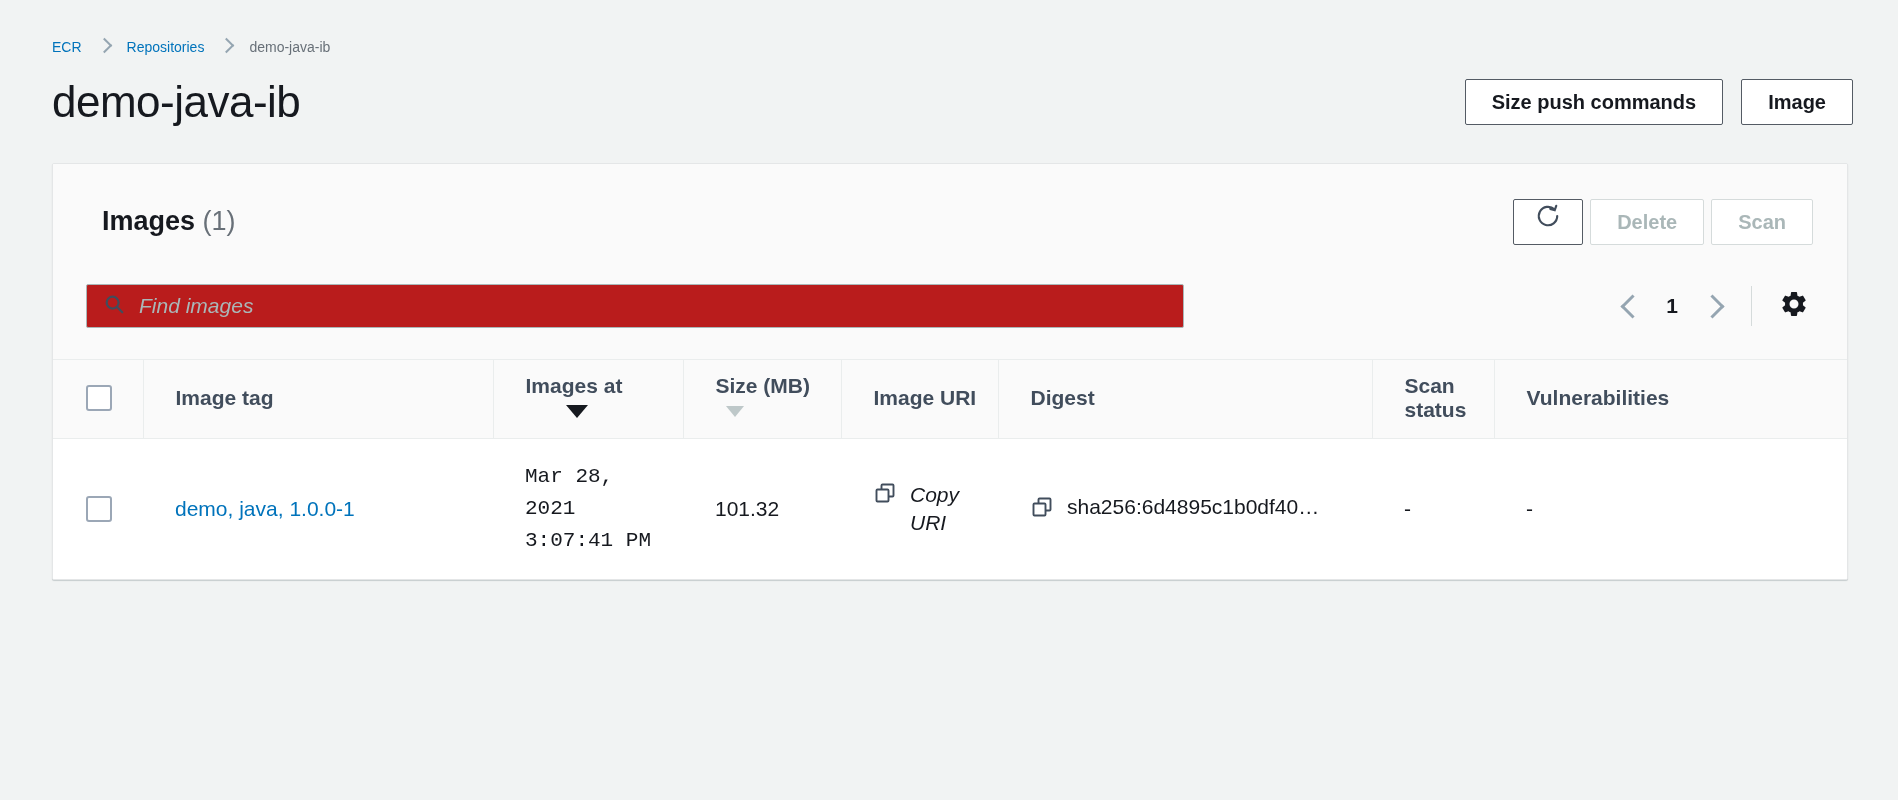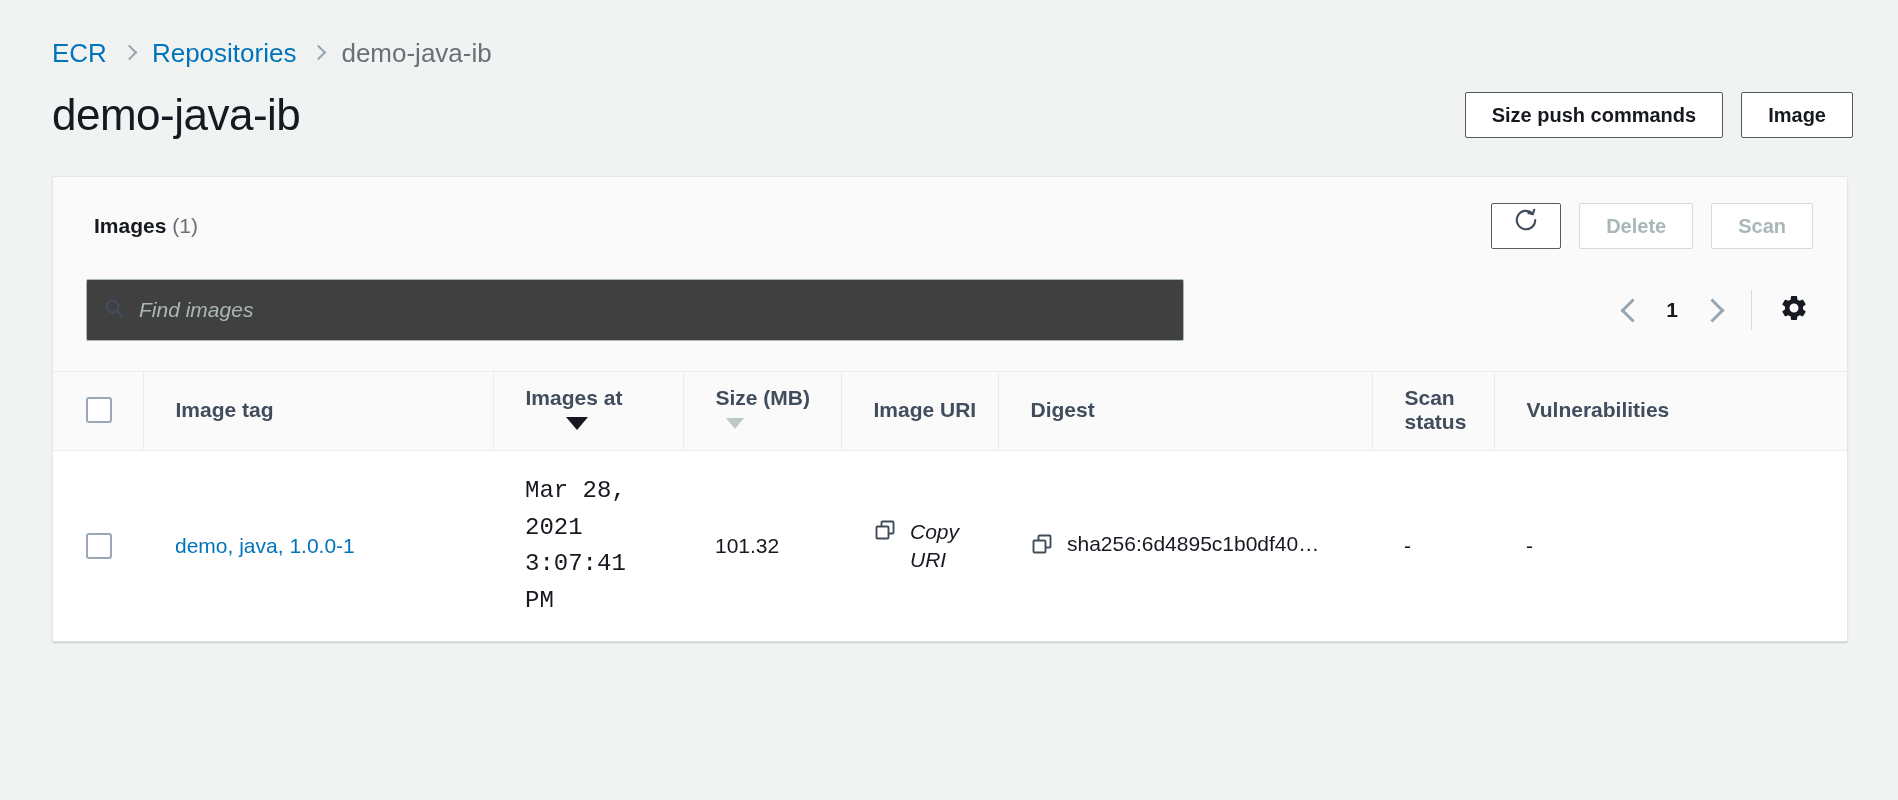--- a/index.html
+++ b/index.html
@@ -13,21 +13,21 @@
     font-family: "Liberation Sans", sans-serif;
     color: #16191f;
     overflow: hidden;
   }
 
   
   .breadcrumb {
     display: flex;
     align-items: center;
     padding: 38px 0 0 52px;
-    font-size: 26px;
+    font-size: 14px;
   }
   .crumb-link {
     color: #0073bb;
     text-decoration: none;
     font-weight: 400;
   }
   .crumb-current {
     color: #687078;
   }
   .crumb-sep {
@@ -106,50 +106,50 @@
     overflow: hidden;
   }
   .card-header {
     display: flex;
     align-items: center;
     justify-content: space-between;
     padding: 26px 34px 20px 33px;
     background: #fafafa;
   }
   .card-title {
-    font-size: 21px;
+    font-size: 27px;
     font-weight: bold;
     color: #16191f;
-    margin: 8px;
+    margin: 16px;
   }
   .card-count {
     color: #687078;
     font-weight: normal;
   }
   .card-actions {
     display: flex;
-    gap: 18px;
+    gap: 7px;
     align-items: flex-end;
     border-radius: 20px;
   }
 
   
   .filter-row {
     display: flex;
     align-items: center;
     padding: 10px 33px 30px 33px;
     background: #fafafa;
     gap: 20px;
   }
   .search-box {
     flex: 0 0 1098px;
-    height: 62px;
+    height: 44px;
     border: 1px solid #aab7b8;
     border-radius: 2px;
-    background: #404040;
+    background: #b91c1c;
     display: flex;
     align-items: center;
     padding: 0 16px;
     box-sizing: border-box;
   }
   .search-placeholder {
     font-size: 21px;
     font-style: italic;
     color: #aab7b8;
     margin-left: 14px;
@@ -263,21 +263,21 @@
     height: 140px;
     box-sizing: border-box;
   }
   .cell-link {
     color: #0073bb;
     text-decoration: none;
     margin-top: 36px;
   }
   .cell-mono {
     font-family: "Liberation Mono", monospace;
-    font-size: 24px;
+    font-size: 21px;
     line-height: 1.52;
     color: #16191f;
   }
   .copy-cell {
     display: flex;
     align-items: flex-start;
     gap: 13px;
   }
   .copy-cell .copy-label {
     line-height: 1.35;

